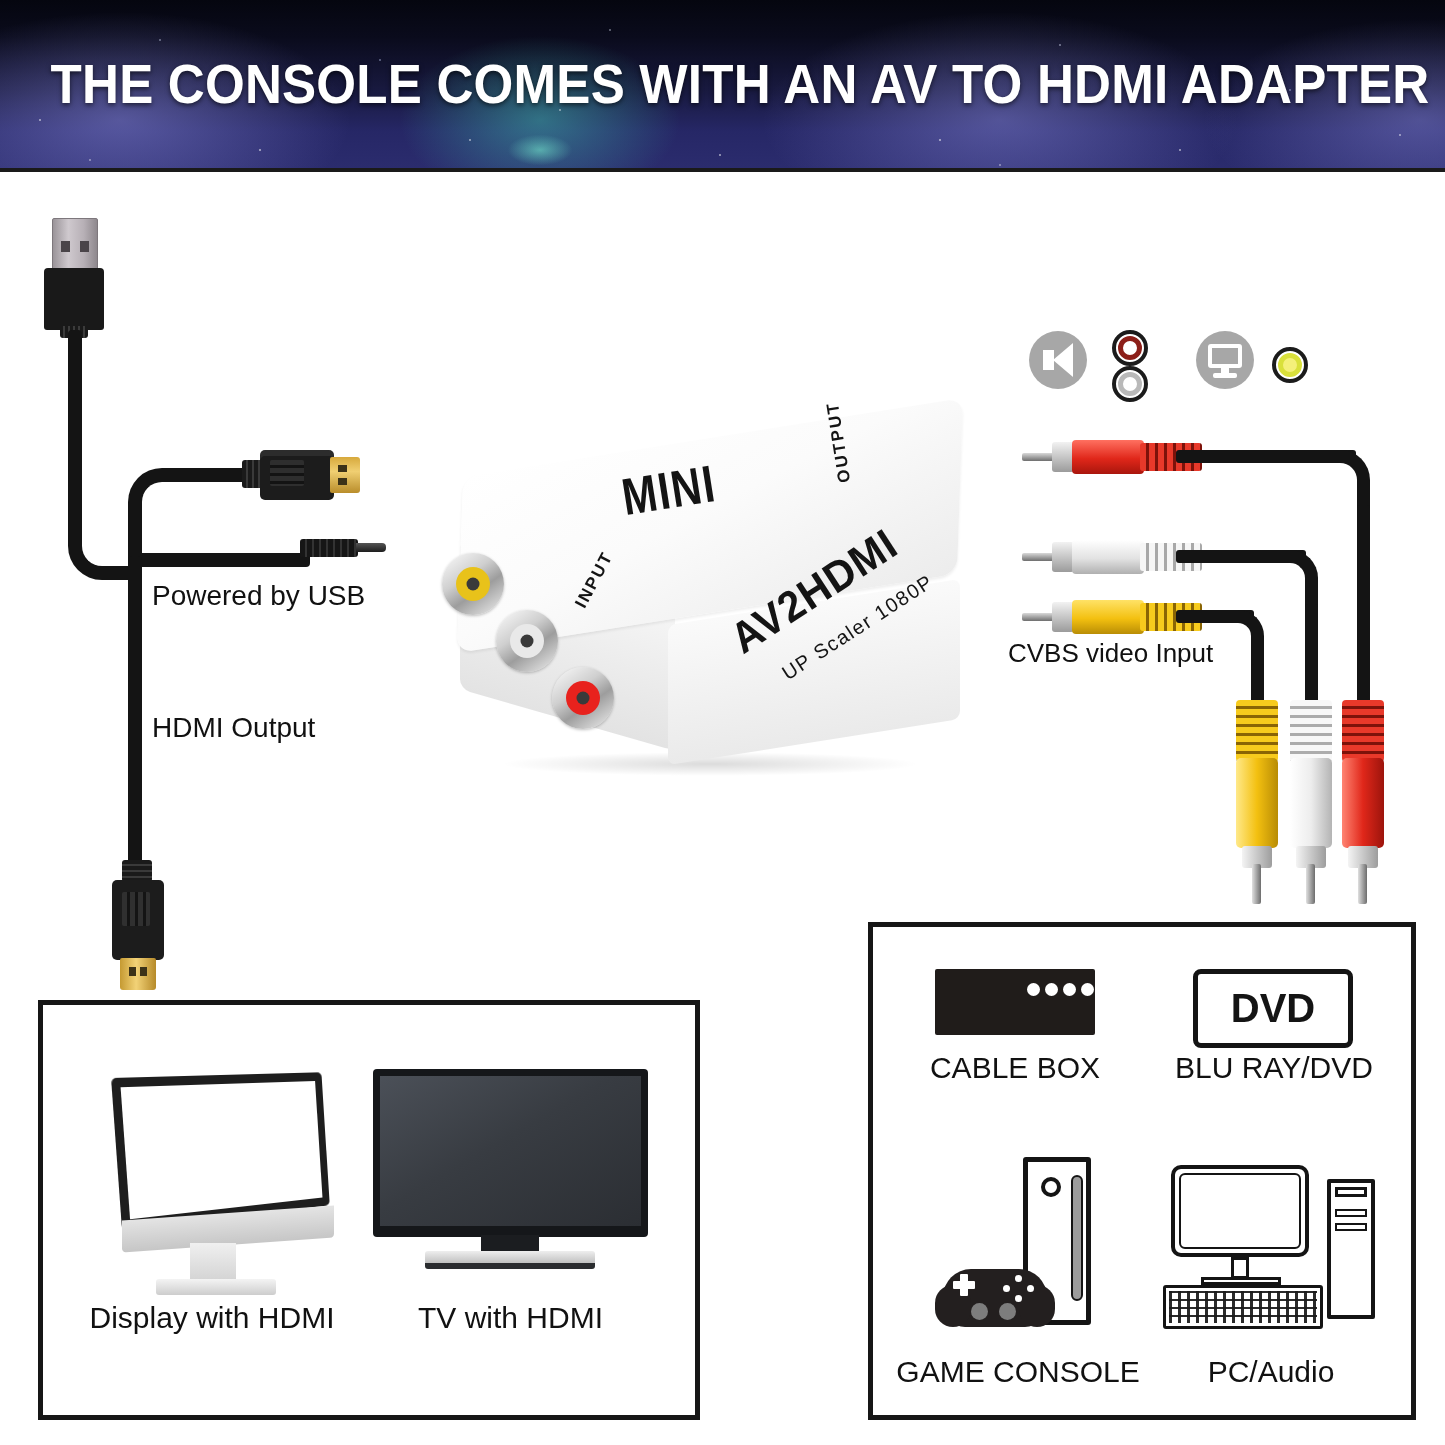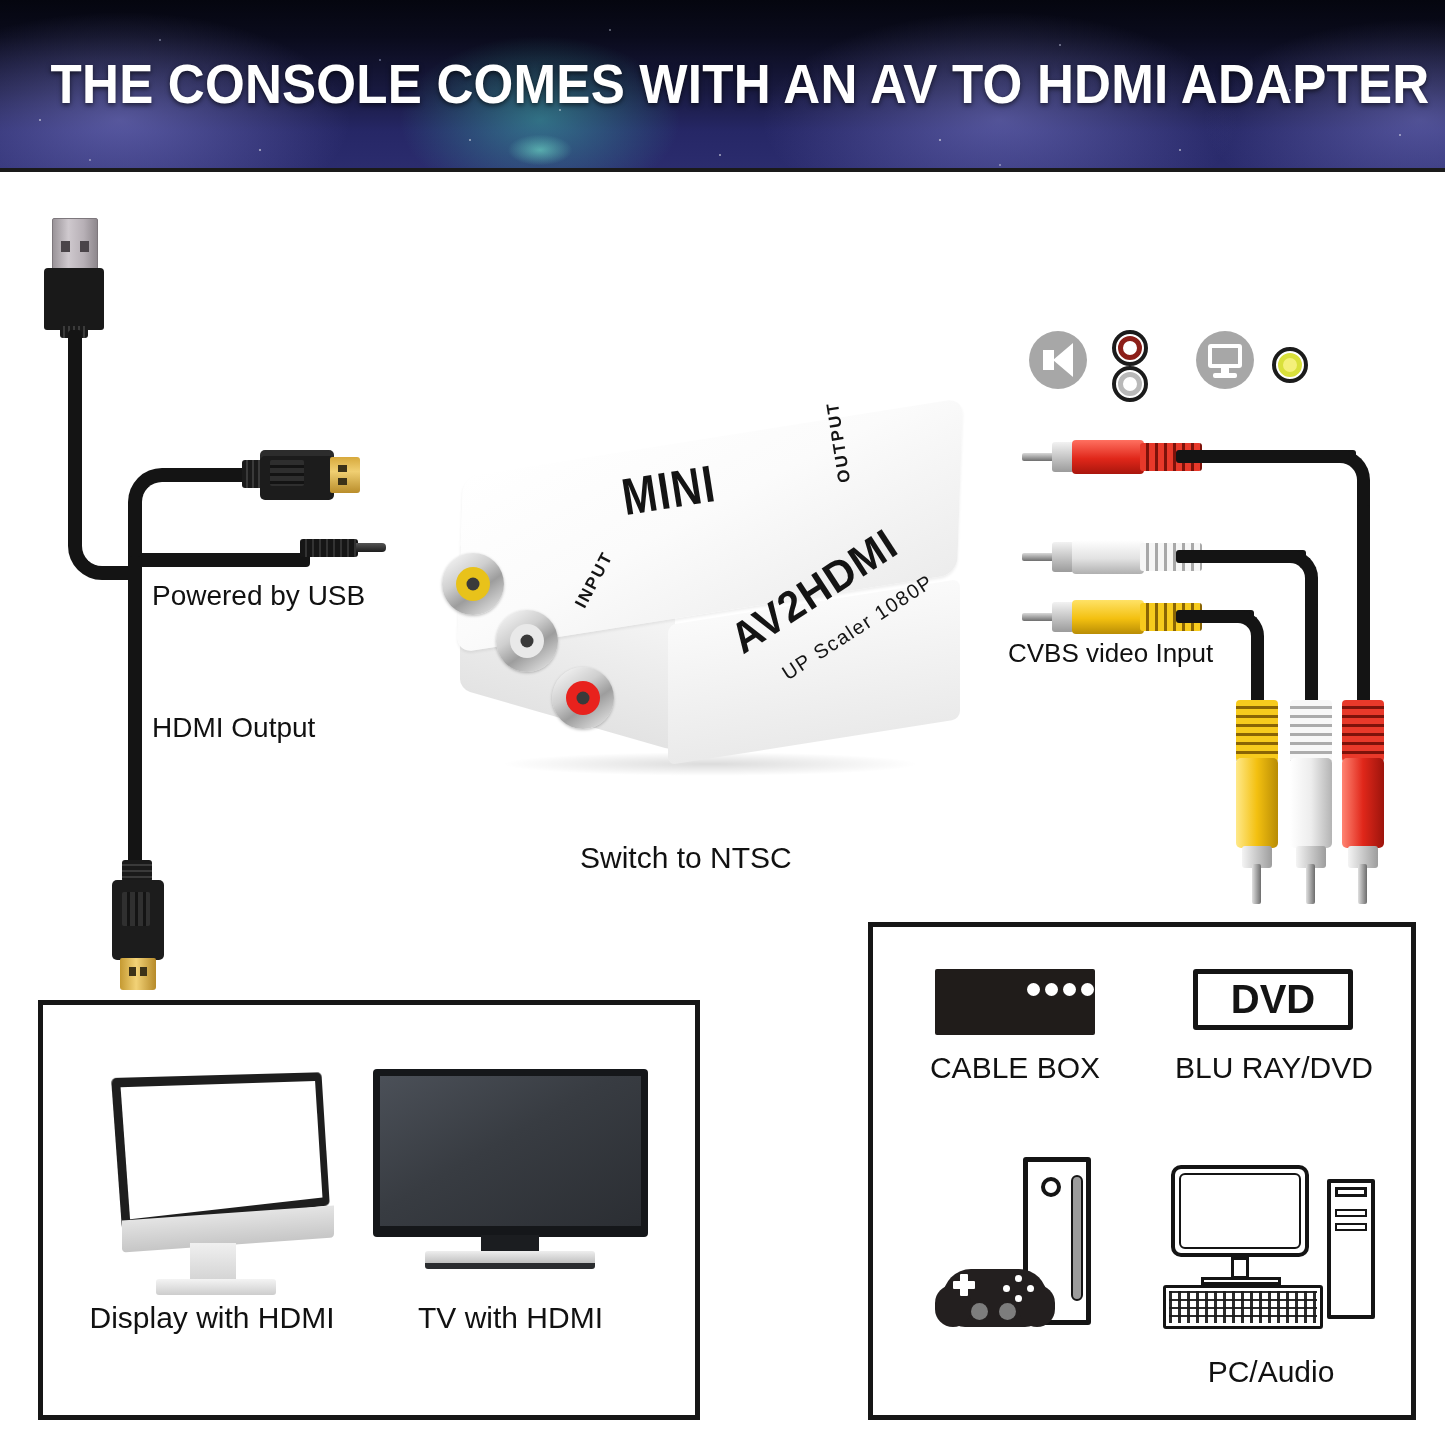--- a/index.html
+++ b/index.html
@@ -231,21 +231,20 @@
         <i></i>
       </div>
     <div class="rca rca-w">
         <i></i>
       </div>
     <div class="rca rca-r">
         <i></i>
       </div>
   </div>
 
-  <div class="lbl" style="left:580px;top:838px;font-size:30px;">Switch to NTSC</div>
 
   <div class="icon-circ" style="left:1029px;top:331px;">
     <span style="position:absolute;left:14px;top:19px;width:11px;height:20px;background:#fff;display:block;"></span>
     <span style="position:absolute;left:24px;top:12px;width:0;height:0;display:block;
       border-top:17px solid transparent;border-bottom:17px solid transparent;border-right:20px solid #fff;"></span>
   </div>
   <div class="jack" style="left:1112px;top:330px;width:28px;height:28px;">
     <b style="width:14px;height:14px;background:#fff;border:5px solid #8c1f19;"></b>
   </div>
   <div class="jack" style="left:1112px;top:366px;width:28px;height:28px;">
@@ -343,21 +342,21 @@
   <div class="panel" style="left:868px;top:922px;width:548px;height:498px;">
 
     <div class="blk" style="left:62px;top:42px;width:160px;height:66px;border-radius:2px;">
       <span style="position:absolute;left:92px;top:14px;width:13px;height:13px;border-radius:50%;background:#fff;display:block;"></span>
       <span style="position:absolute;left:110px;top:14px;width:13px;height:13px;border-radius:50%;background:#fff;display:block;"></span>
       <span style="position:absolute;left:128px;top:14px;width:13px;height:13px;border-radius:50%;background:#fff;display:block;"></span>
       <span style="position:absolute;left:146px;top:14px;width:13px;height:13px;border-radius:50%;background:#fff;display:block;"></span>
     </div>
     <div class="panel-cap" style="left:22px;top:124px;width:240px;">CABLE BOX</div>
 
-    <div class="outline" style="left:320px;top:42px;width:160px;height:61px;border-radius:3px;">
+    <div class="outline" style="left:320px;top:42px;width:160px;height:79px;border-radius:8px;">
       <span style="position:absolute;left:0;top:0;width:100%;height:100%;display:flex;align-items:center;justify-content:center;
         font-size:40px;font-weight:bold;color:#141414;font-family:'Liberation Sans',sans-serif;">DVD</span>
     </div>
     <div class="panel-cap" style="left:286px;top:124px;width:230px;">BLU RAY/DVD</div>
 
     <div style="position:absolute;left:62px;top:230px;width:200px;height:190px;">
       <div style="position:absolute;left:88px;top:0;width:68px;height:168px;border:5px solid #141414;background:#fff;box-sizing:border-box;border-radius:3px;"></div>
       <div style="position:absolute;left:106px;top:20px;width:20px;height:20px;border:4px solid #141414;border-radius:50%;background:#fff;box-sizing:border-box;"></div>
       <div style="position:absolute;left:136px;top:18px;width:12px;height:126px;background:#9c9c9c;border:2px solid #141414;border-radius:6px;box-sizing:border-box;"></div>
 
@@ -366,20 +365,21 @@
       <div style="position:absolute;left:84px;top:128px;width:36px;height:42px;background:#231f1f;border-radius:18px;"></div>
       <span style="position:absolute;left:18px;top:124px;width:22px;height:8px;background:#fff;display:block;border-radius:1px;"></span>
       <span style="position:absolute;left:25px;top:117px;width:8px;height:22px;background:#fff;display:block;border-radius:1px;"></span>
       <span style="position:absolute;left:80px;top:118px;width:7px;height:7px;border-radius:50%;background:#fff;display:block;"></span>
       <span style="position:absolute;left:92px;top:128px;width:7px;height:7px;border-radius:50%;background:#fff;display:block;"></span>
       <span style="position:absolute;left:80px;top:138px;width:7px;height:7px;border-radius:50%;background:#fff;display:block;"></span>
       <span style="position:absolute;left:68px;top:128px;width:7px;height:7px;border-radius:50%;background:#fff;display:block;"></span>
       <span style="position:absolute;left:36px;top:146px;width:17px;height:17px;border-radius:50%;background:#7d7d7d;display:block;"></span>
       <span style="position:absolute;left:64px;top:146px;width:17px;height:17px;border-radius:50%;background:#7d7d7d;display:block;"></span>
     </div>
+    <div class="panel-cap" style="left:16px;top:428px;width:258px;">GAME CONSOLE</div>
 
     <div style="position:absolute;left:288px;top:238px;width:216px;height:182px;">
       <div style="position:absolute;left:10px;top:0;width:138px;height:92px;border:4px solid #141414;border-radius:10px;background:#fff;box-sizing:border-box;"></div>
       <div style="position:absolute;left:18px;top:8px;width:122px;height:76px;border:2px solid #141414;border-radius:6px;background:#fff;box-sizing:border-box;"></div>
       <div style="position:absolute;left:70px;top:92px;width:18px;height:22px;border:3px solid #141414;background:#fff;box-sizing:border-box;"></div>
       <div style="position:absolute;left:40px;top:112px;width:80px;height:8px;border:3px solid #141414;background:#fff;box-sizing:border-box;"></div>
       <div style="position:absolute;left:2px;top:120px;width:160px;height:44px;border:3px solid #141414;border-radius:3px;background:#fff;box-sizing:border-box;"></div>
       <div style="position:absolute;left:8px;top:126px;width:148px;height:32px;
         background:repeating-linear-gradient(90deg,#141414 0 3px,#fff 3px 9px),
                    repeating-linear-gradient(180deg,#141414 0 2px,#fff 2px 8px);

